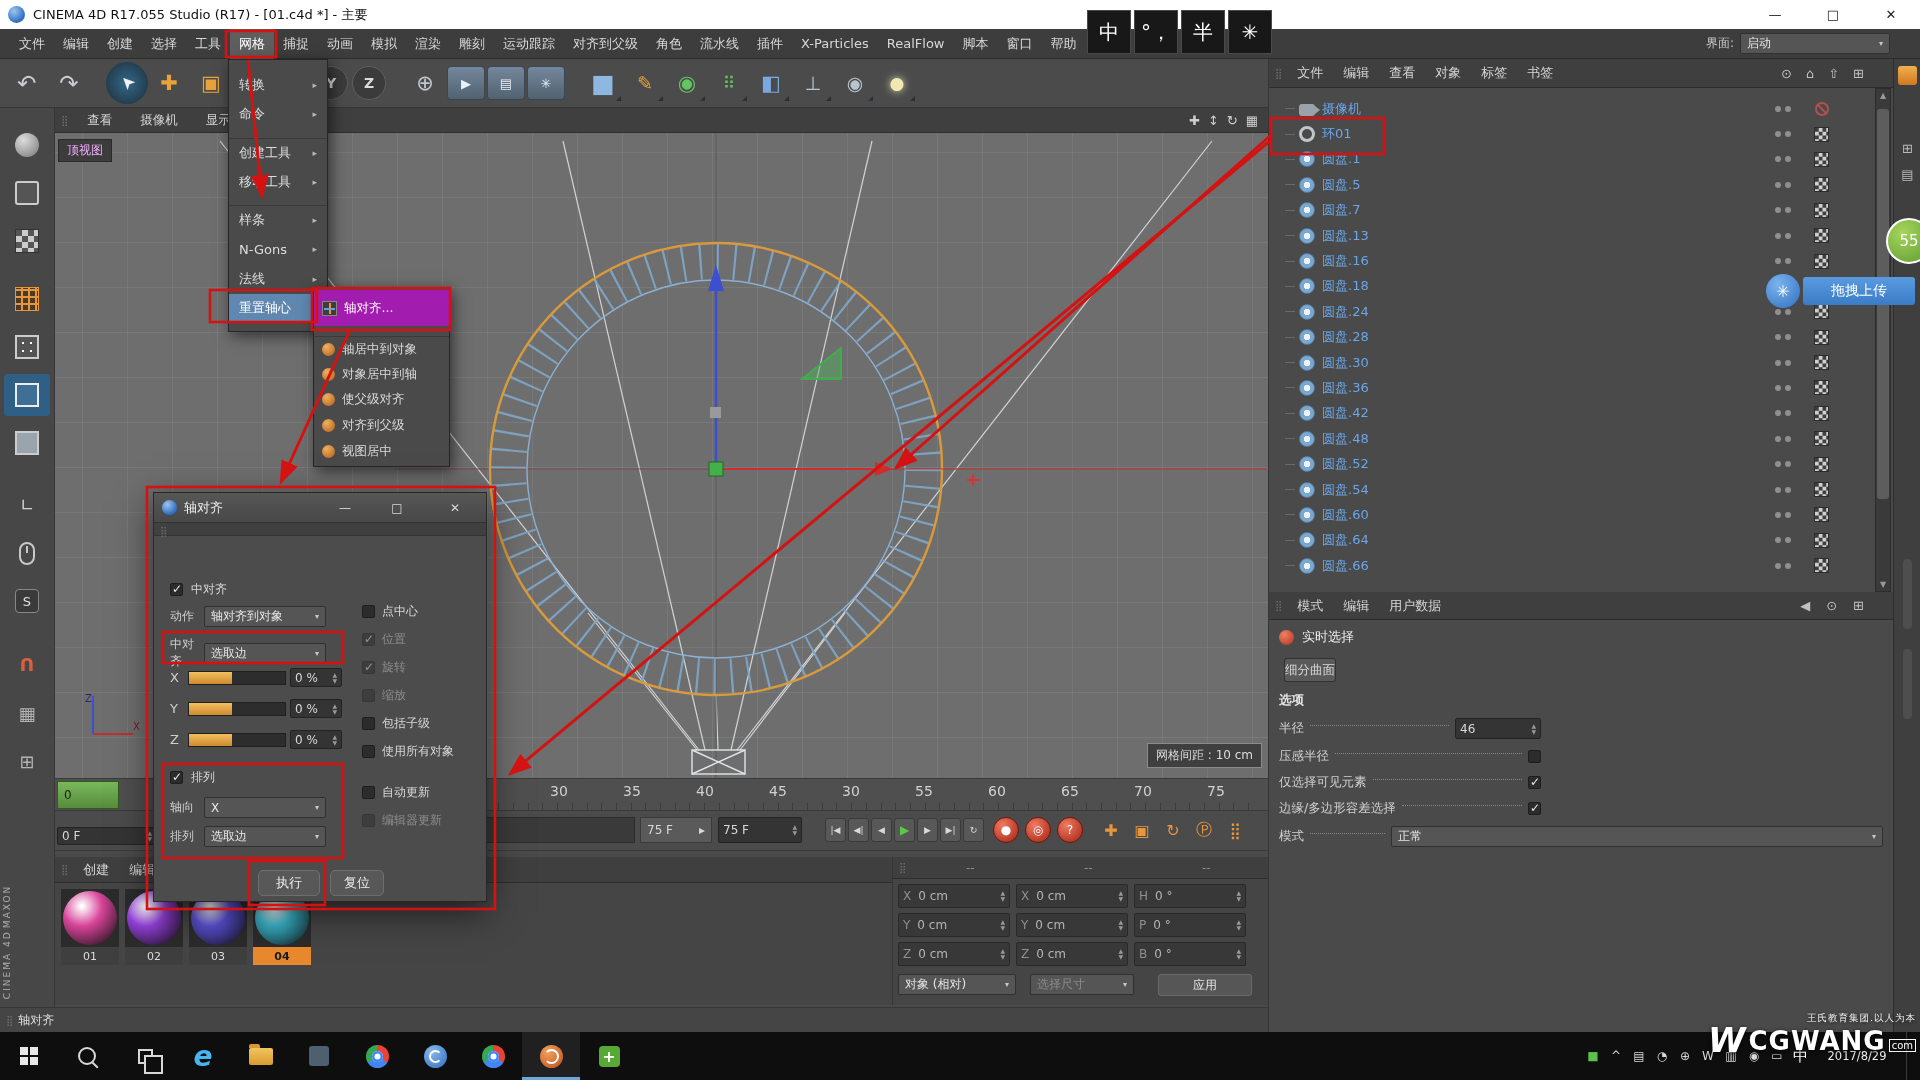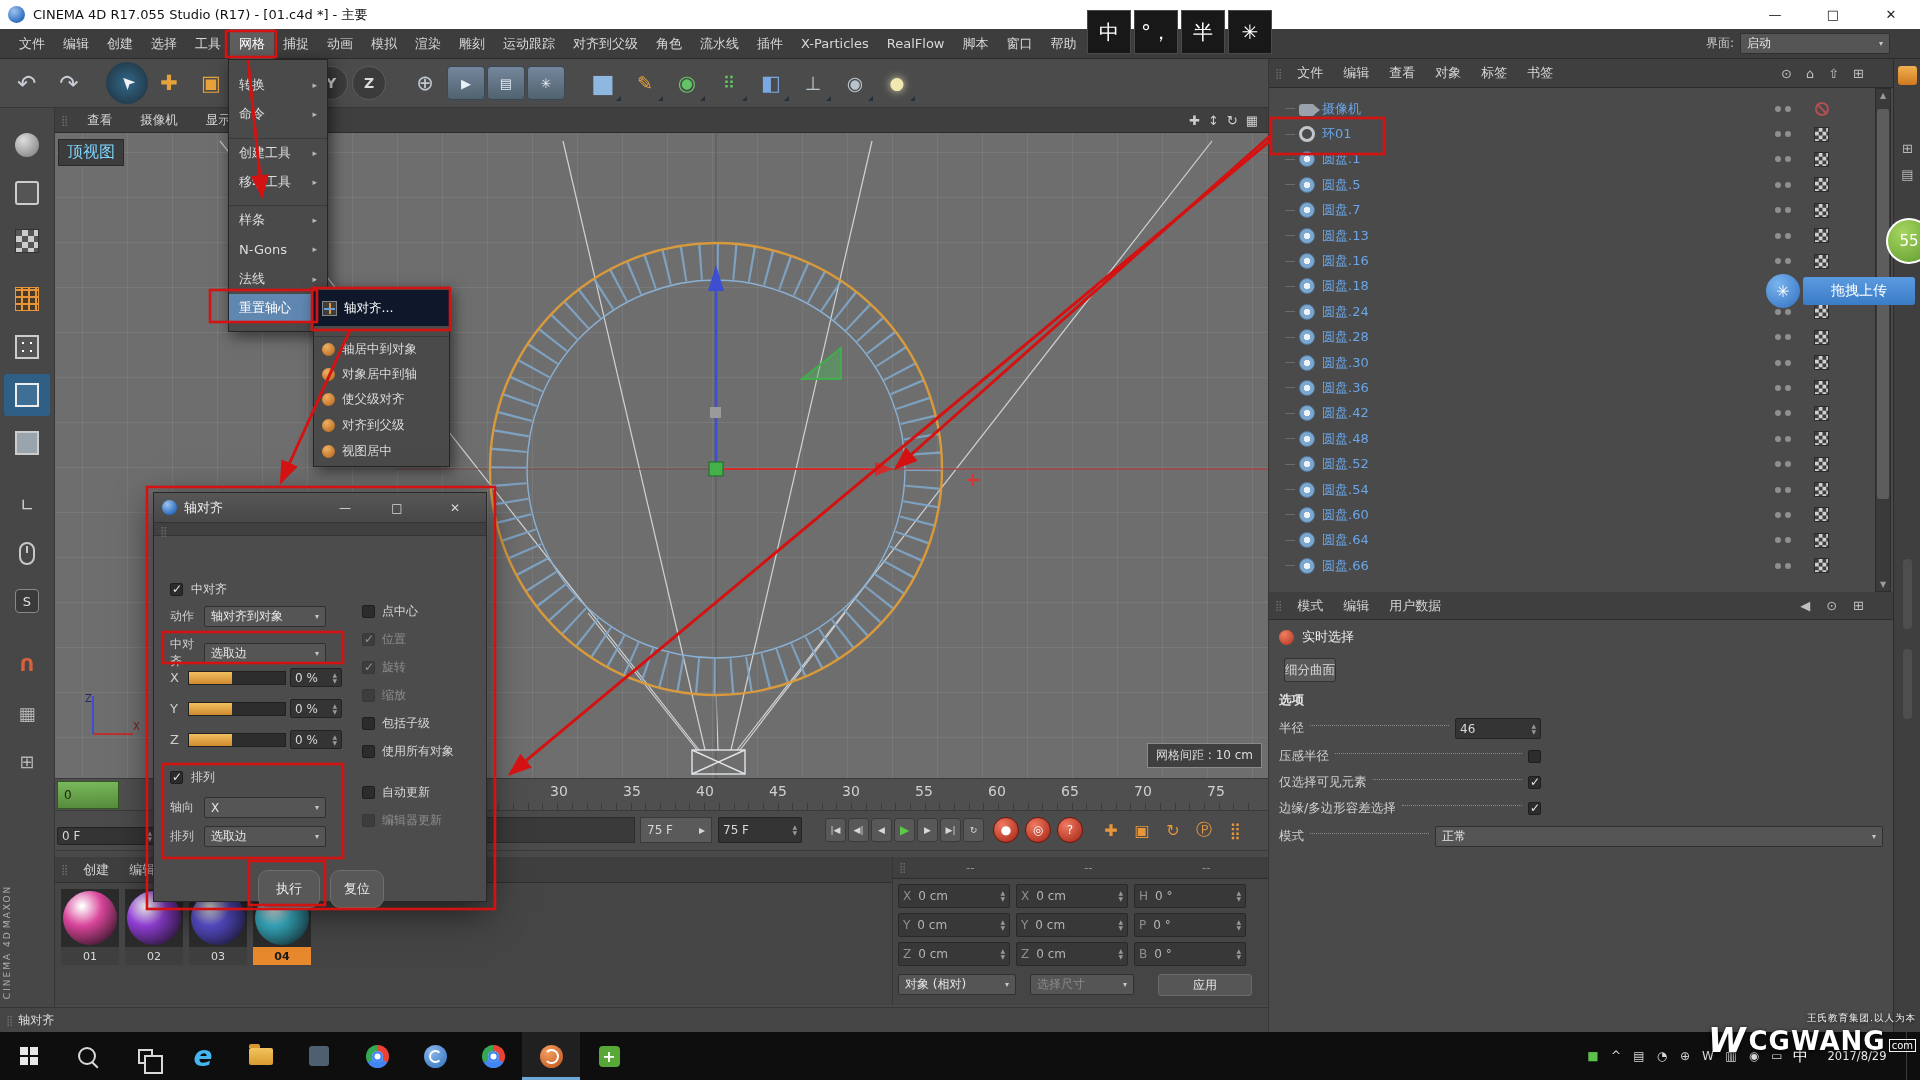--- a/index.html
+++ b/index.html
@@ -80,21 +80,21 @@
 .ric.skey{border:1px solid #888;border-radius:4px;background:#3a3a3a;font-size:13px;color:#e0e0e0}
 .ric.magnet{color:#d8603c;font-weight:bold;font-size:18px;transform:rotate(180deg)}
 .ric.lgrid,.ric.sgrid{font-size:18px;color:#b4b4b4}
 .sidebrand{position:absolute;left:2px;bottom:8px;writing-mode:vertical-rl;transform:rotate(180deg);color:rgba(255,255,255,.55);font-size:9px;letter-spacing:2px;display:flex;gap:2px}
 
 
 .vpmenu{left:55px;top:108px;width:1213px;height:25px;z-index:5}
 .vpmenu .pmi{padding:0 14px;font-size:12.5px}
 .vpnav{margin-left:auto;display:flex;gap:8px;padding-right:10px;color:#cfcfcf;font-size:13px}
 .viewport{left:55px;top:133px;width:1213px;height:645px;background-color:#6e6e6e;background-image:linear-gradient(to right,rgba(255,255,255,.07) 1px,transparent 1px),linear-gradient(to bottom,rgba(255,255,255,.07) 1px,transparent 1px);background-size:45px 45px;background-position:27px 19px;overflow:hidden;z-index:1}
-.viewlabel{position:absolute;left:3px;top:6px;background:#3c3c3c;border:1px solid #2a2a2a;color:#7dd3fc;font-size:16px;padding:2px 8px}
+.viewlabel{position:absolute;left:3px;top:6px;background:#3c3c3c;border:1px solid #2a2a2a;color:#f0abfc;font-size:12px;padding:2px 8px}
 .gridinfo{position:absolute;right:6px;bottom:10px;background:#3f3f3f;border:1px solid #8a8a8a;color:#dcdcdc;font-size:12px;padding:3px 8px}
 
 
 .ruler{left:55px;top:778px;width:1213px;height:33px;background:#4f4f4f;border-top:1px solid #3a3a3a;border-bottom:1px solid #3a3a3a;z-index:5}
 .playhead{position:absolute;left:2px;top:2px;width:62px;height:28px;background:linear-gradient(#79b85c,#568c3c);border:1px solid #33591f;color:#17230e;font-size:12px;display:flex;align-items:center;padding:0 6px}
 .prelabel{position:absolute;left:116px;top:8px;color:#d0d0d0;font-size:11px}
 .ticks{position:absolute;left:487px;top:4px;width:691px;display:flex;justify-content:space-between}
 .tick{width:34px;text-align:center;color:#d0d0d0;font-size:14px}
 .minorticks{position:absolute;left:120px;top:24px;width:1086px;height:7px;background:repeating-linear-gradient(90deg,#3b3b3b 0 1px,transparent 1px 14.7px)}
 .transport{left:55px;top:811px;width:1213px;height:40px;background:#4b4b4b;border-bottom:1px solid #3a3a3a;z-index:5}
@@ -168,21 +168,21 @@
 
 .meshmenu{left:228px;top:59px;width:100px;background:#4a4a4a;border:1px solid #262626;box-shadow:3px 4px 14px rgba(0,0,0,.55);padding-top:10px;padding-bottom:8px;z-index:55}
 .mesh-item{height:29.5px;display:flex;align-items:center;padding:0 10px;color:#dcdcdc;font-size:13px}
 .mesh-item:nth-child(3),.mesh-item:nth-child(5){margin-top:8.5px;border-top:1px solid #3a3a3a}
 .mesh-item .mar{margin-left:auto;font-size:9px;color:#b8b8b8}
 .mesh-item.hl{background:#5f87b0;color:#fff}
 .submenu{left:313px;top:287px;width:137px;background:#4a4a4a;border:1px solid #262626;box-shadow:3px 4px 14px rgba(0,0,0,.55);padding:2px 0;z-index:56}
 .smi{height:25.6px;display:flex;align-items:center;padding:0 8px;color:#dcdcdc;font-size:12.5px;gap:7px}
 .smi:first-child{height:36px}
 .smi:nth-child(2){margin-top:10px;border-top:1px solid #3a3a3a}
-.smi.hl{background:#0f172a;color:#fff}
+.smi.hl{background:#a21caf;color:#fff}
 .smi-ico{width:15px;height:15px;flex:none}
 .smi-ico.axico{background:#3d3d3d;border:1px solid #888;position:relative}
 .smi-ico.axico::before{content:"";position:absolute;left:6px;top:1px;width:2px;height:11px;background:#e8963c}
 .smi-ico.axico::after{content:"";position:absolute;left:1px;top:6px;width:11px;height:2px;background:#6aa0d8}
 .smi-ico.dotico{border-radius:50%;background:radial-gradient(circle at 35% 30%,#f0b060,#b06018);width:13px;height:13px}
 
 
 .dialog{left:153px;top:492px;width:334px;height:410px;background:#4c4c4c;border:1px solid #282828;box-shadow:0 10px 34px rgba(0,0,0,.6);z-index:60}
 .dlg-title{height:30px;background:linear-gradient(#565656,#484848);border-bottom:1px solid #333;display:flex;align-items:center;padding:0 8px;color:#ececec;font-size:13px;position:relative}
 .dlg-ico{width:15px;height:15px;border-radius:50%;background:radial-gradient(circle at 35% 30%,#9cc4ee,#2f6fc0 70%);margin-right:7px}
@@ -190,21 +190,21 @@
 .dlg-grip{height:13px;background:#404040;border-bottom:1px solid #333}
 .drow{position:absolute;display:flex;align-items:center;color:#d8d8d8;font-size:12px}
 .dlabel{width:34px;flex:none;color:#cfcfcf}
 .ddd{width:122px}
 .dsl-ax{width:18px;color:#cfcfcf}
 .dslider{width:98px;height:14px;background:#2d2d2d;border:1px solid #202020;position:relative;flex:none}
 .dslider i{position:absolute;left:0;top:0;bottom:0;width:45%;background:linear-gradient(#f2c060,#cf8a2e)}
 .sval{width:52px;height:19px;margin-left:4px}
 .dopt{height:28px;display:flex;align-items:center;gap:7px;color:#d8d8d8;font-size:12px}
 .dopt.dis{opacity:.45}
-.dbtn{position:absolute;height:38px;background:#585858;border:1px solid #6e6e6e;border-radius:10px;color:#ececec;font-size:13px;display:flex;align-items:center;justify-content:center}
+.dbtn{position:absolute;height:26px;background:#585858;border:1px solid #6e6e6e;border-radius:5px;color:#ececec;font-size:13px;display:flex;align-items:center;justify-content:center}
 
 
 .taskbar{left:0;top:1032px;width:1920px;height:48px;background:#0e0e0e;display:flex;align-items:center;z-index:80}
 .tb-slot{width:58px;height:48px;display:flex;align-items:center;justify-content:center;position:relative;flex:none}
 .tb-slot.active{background:rgba(255,255,255,.08);box-shadow:inset 0 -3px 0 #6fa8d8}
 .win-logo{display:grid;grid-template-columns:8px 8px;grid-template-rows:8px 8px;gap:2px}
 .win-logo i{background:#e8e8e8}
 .circ{width:18px;height:18px;border:2px solid #d8d8d8;border-radius:50%;position:relative}
 .circ::after{content:"";position:absolute;right:-5px;bottom:-3px;width:8px;height:2px;background:#d8d8d8;transform:rotate(45deg)}
 .tview{width:15px;height:15px;border:2px solid #d8d8d8;position:relative}
@@ -1008,21 +1008,21 @@
     <span class="chk on"></span>
   </div>
   <div class="arow" style="left:10px;top:208px;width:262px">
     <span>边缘/多边形容差选择</span>
       <span class="lead"></span>
     <span class="chk on"></span>
   </div>
   <div class="arow" style="left:10px;top:234px;width:604px">
     <span>模式</span>
       <span class="lead"></span>
-    <div class="dd" style="width:448px">
+    <div class="dd" style="width:492px">
       <span>正常</span>
         <span class="car">▾</span>
     </div>
   </div>
 </div>
 
 <div class="rightstrip abs">
   <div class="rs-orange"></div>
   <div class="rs-ic" style="top:80px">⊞</div>
   <div class="rs-ic" style="top:106px">▤</div>

